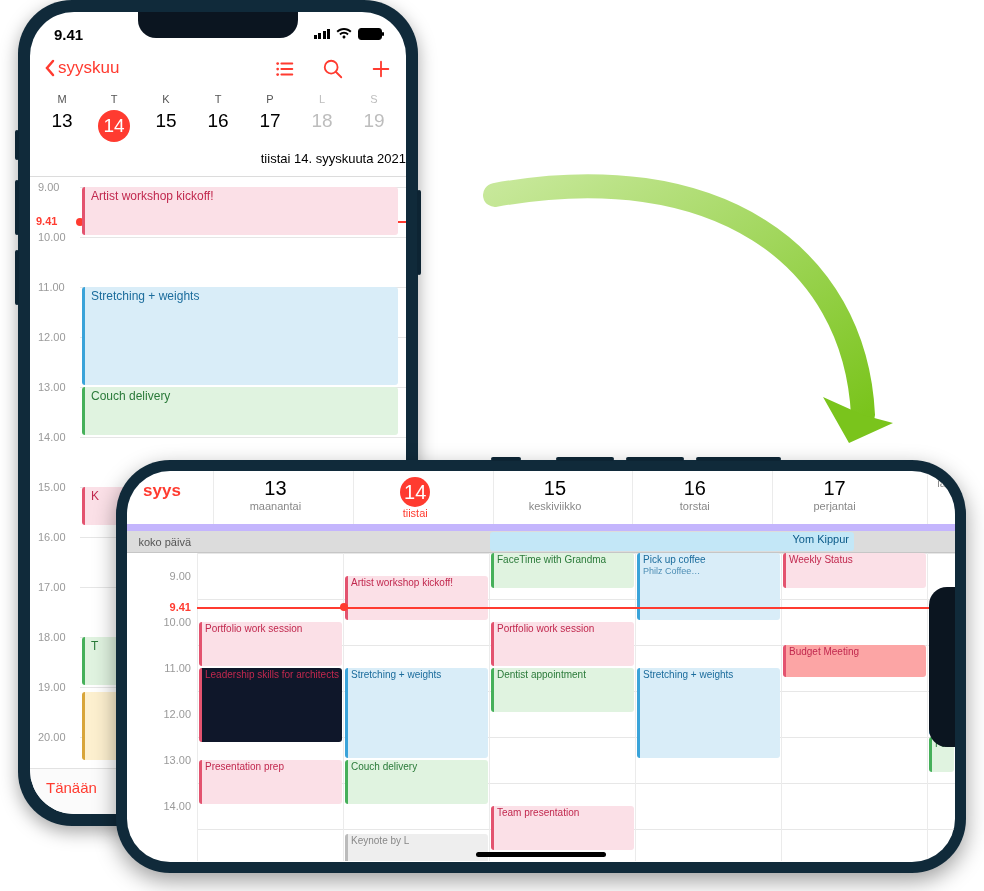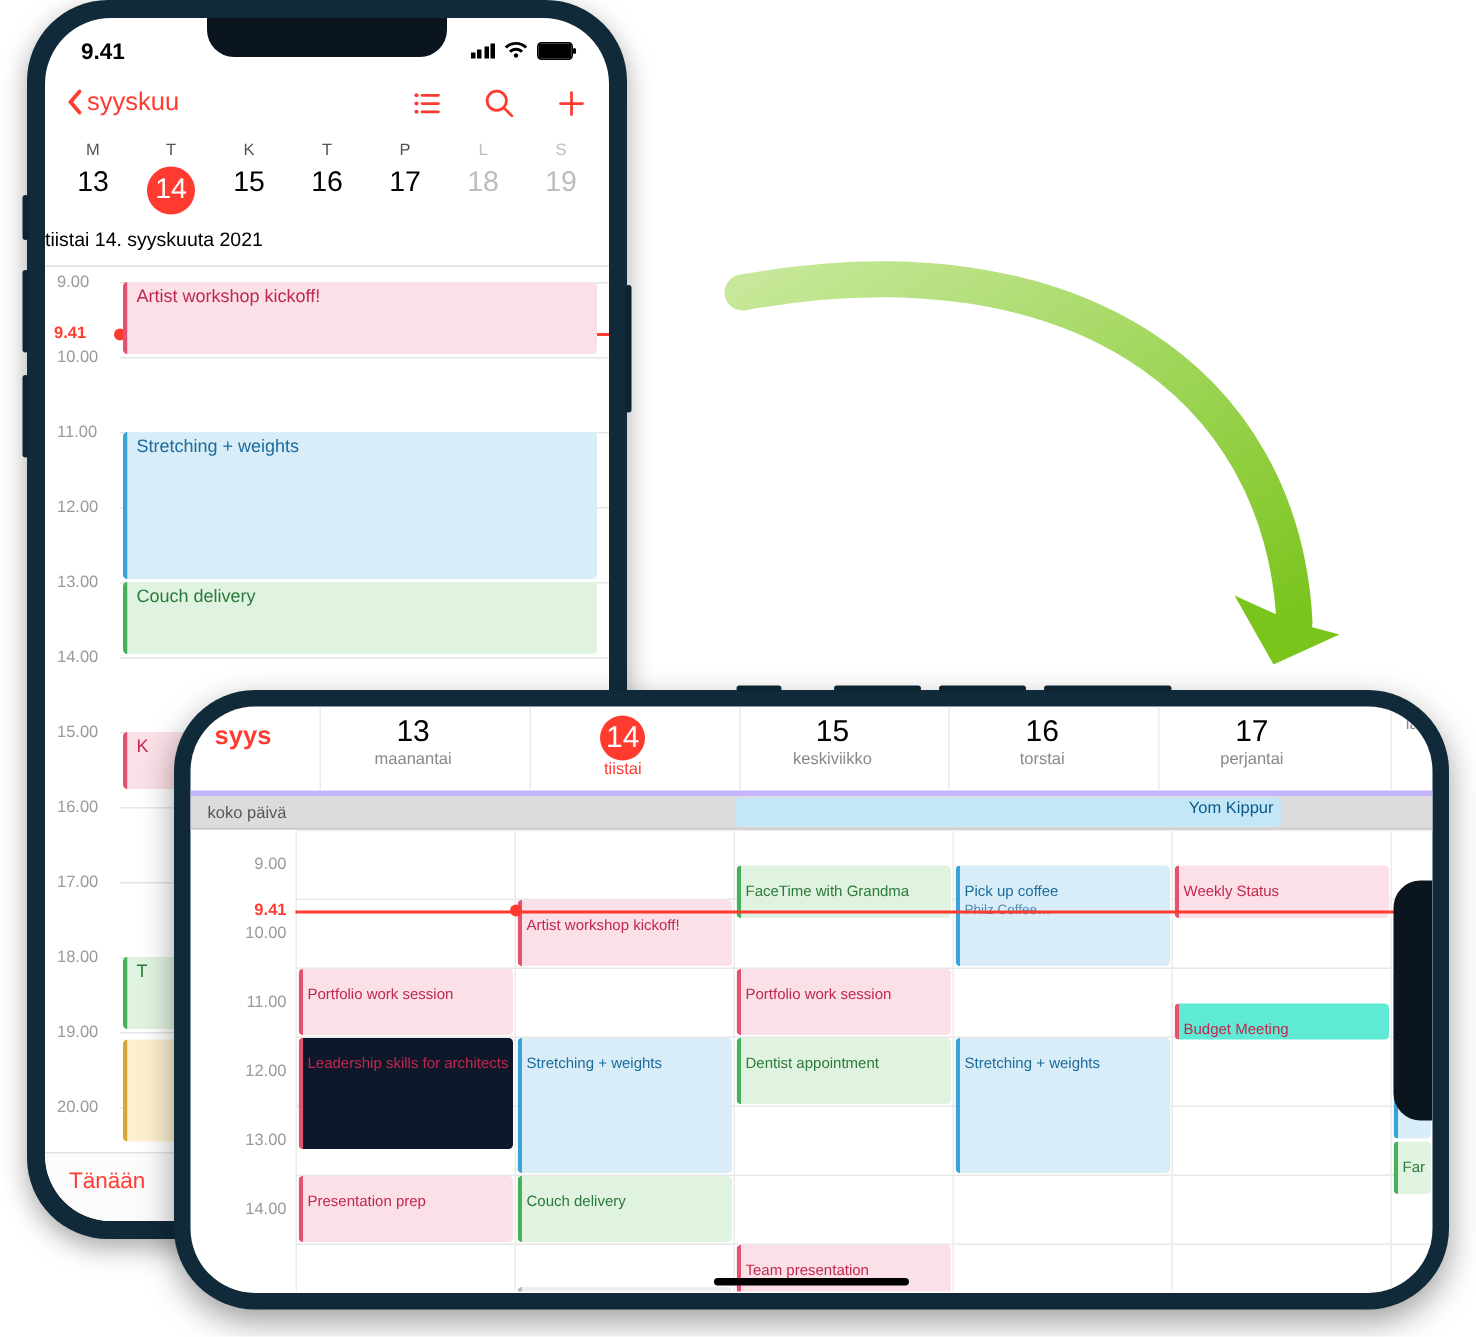--- a/index.html
+++ b/index.html
@@ -69,21 +69,21 @@
   .date-row{
     display:flex; text-align:center; font-size:19px; color:#000;
     padding: 2px 6px 6px;
   }
   .date-row>div{flex:1; padding:3px 0;}
   .date-row .grey{color:#bdbdbd;}
   .date-row .sel span{
     display:inline-block; width:32px;height:32px; line-height:32px;
     background:#ff3b30; color:#fff; border-radius:50%; font-weight:500;
   }
-  .full-date{ text-align:left; font-size:13px; padding-bottom:10px; border-bottom:1px solid #dcdcdc;}
+  .full-date{ text-align:right; font-size:13px; padding-bottom:10px; border-bottom:1px solid #dcdcdc;}
 
   .day-grid{ position:relative; height:590px; overflow:hidden;}
   .hour{position:absolute; left:8px; font-size:11px; color:#9a9a9a;}
   .hour-line{position:absolute; left:50px; right:0; height:1px; background:#e6e6e6;}
   .now-label{position:absolute; left:6px; font-size:11px; color:#ff3b30; font-weight:600;}
   .now-line{position:absolute; left:50px; right:0; height:1.5px; background:#ff3b30;}
   .now-line::before{content:"";position:absolute;left:-4px;top:-3px;width:8px;height:8px;background:#ff3b30;border-radius:50%;}
   .evt{
     position:absolute; left:52px; right:8px;
     border-left:3px solid; border-radius:3px;
@@ -114,21 +114,21 @@
   .phone-land .screen{
     width:100%; height:100%; background:#fff;
     border-radius:43px; overflow:hidden; position:relative;
   }
   .notch-side{
     position:absolute; right:0; top:50%; transform:translateY(-50%);
     width:26px; height:160px; background:#0b1520;
     border-top-left-radius:18px; border-bottom-left-radius:18px; z-index:60;
   }
   .land-header{
-    display:flex; height:60px; border-bottom:4px solid #c4b5fd;gap:16px;
+    display:flex; height:60px; border-bottom:7px solid #c4b5fd;gap:16px;
   }
   .land-header .month{
     width:70px; display:flex; align-items:flex-start; justify-content:center;
     padding-top:10px; color:#ff3b30; font-weight:700; font-size:17px;
   }
   .land-header .day-head{
     flex:1; text-align:center; padding-top:6px; border-left:1px solid #ebebeb;
   }
   .day-head .num{font-size:20px;}
   .day-head .name{font-size:11px; color:#888;}
@@ -155,23 +155,22 @@
   }
   .week-grid .time-col{width:70px;position:relative;}
   .week-grid .time-col .h{position:absolute;right:6px;font-size:11px;color:#9a9a9a;transform:translateY(-50%);}
   .week-grid .time-col .now{color:#ff3b30;font-weight:600;}
   .week-grid .cols{flex:1;display:flex;position:relative;}
   .week-grid .col{flex:1;border-left:1px solid #ebebeb;position:relative;}
   .week-grid .hline{position:absolute;left:0;right:0;height:1px;background:#e7e7e7;}
   .week-grid .nowline{position:absolute;left:0;right:0;height:1.5px;background:#ff3b30;z-index:5;}
   .week-grid .wevt{
     position:absolute; left:1px; right:1px; border-left:3px solid;
-    border-radius:3px; padding:12px 3px; font-size:10px; overflow:hidden;
+    border-radius:3px; padding:1px 3px; font-size:10px; overflow:hidden;
     line-height:1.15;
-    margin-top:24px;
   }
   .week-grid .wevt .sub{font-size:9px; opacity:0.75; display:block;}
   .land-home{position:absolute;bottom:5px;left:50%;transform:translateX(-50%);
     width:130px;height:5px;background:#000;border-radius:3px;z-index:40;}
 
   
   .arrow-wrap{position:absolute; left:455px; top:165px; width:460px; height:320px; pointer-events:none;}
 
 </style>
 </head>
@@ -395,21 +394,21 @@
             <div class="wevt" style="top: 69px; height: 44px; background: rgb(251, 224, 231); border-left-color: rgb(227, 83, 111); color: rgb(193, 40, 78);"><span>Portfolio work session</span></div>
             <div class="wevt" style="top: 115px; height: 44px; background: rgb(224, 243, 224); border-left-color: rgb(70, 176, 90); color: rgb(42, 122, 57);"><span>Dentist appointment</span></div>
             <div class="wevt" style="top: 253px; height: 44px; background: rgb(251, 224, 231); border-left-color: rgb(227, 83, 111); color: rgb(193, 40, 78);"><span>Team presentation</span></div>
           </div>
           <div class="col">
             <div class="wevt" style="top: 0px; height: 67px; background: rgb(217, 237, 248); border-left-color: rgb(58, 163, 217); color: rgb(27, 108, 156);"><span>Pick up coffee</span><span class="sub">Philz Coffee…</span></div>
             <div class="wevt" style="top: 115px; height: 90px; background: rgb(217, 237, 248); border-left-color: rgb(58, 163, 217); color: rgb(27, 108, 156);"><span>Stretching + weights</span></div>
           </div>
           <div class="col">
             <div class="wevt" style="top: 0px; height: 34.8px; background: rgb(251, 224, 231); border-left-color: rgb(227, 83, 111); color: rgb(193, 40, 78);"><span>Weekly Status</span></div>
-            <div class="wevt" style="top: 92px; height: 15px; background: #5eead4; border-left-color: rgb(227, 83, 111); color: rgb(193, 40, 78);"><span>Budget Meeting</span></div>
+            <div class="wevt" style="top: 92px; height: 32px; background: #fca5a5; border-left-color: rgb(227, 83, 111); color: rgb(193, 40, 78);"><span>Budget Meeting</span></div>
           </div>
           <div class="col" style="flex: 0 0 28px;">
             <div class="wevt" style="top: 69px; height: 113px; background: rgb(217, 237, 248); border-left-color: rgb(58, 163, 217); color: rgb(27, 108, 156);"><span>Hik</span><span class="sub">Reg 78( Ca: Un</span></div>
             <div class="wevt" style="top: 184px; height: 34.8px; background: rgb(224, 243, 224); border-left-color: rgb(70, 176, 90); color: rgb(42, 122, 57);"><span>Far</span></div>
           </div>
         </div>
     </div>
 
     <div class="land-home"></div>
   </div>

